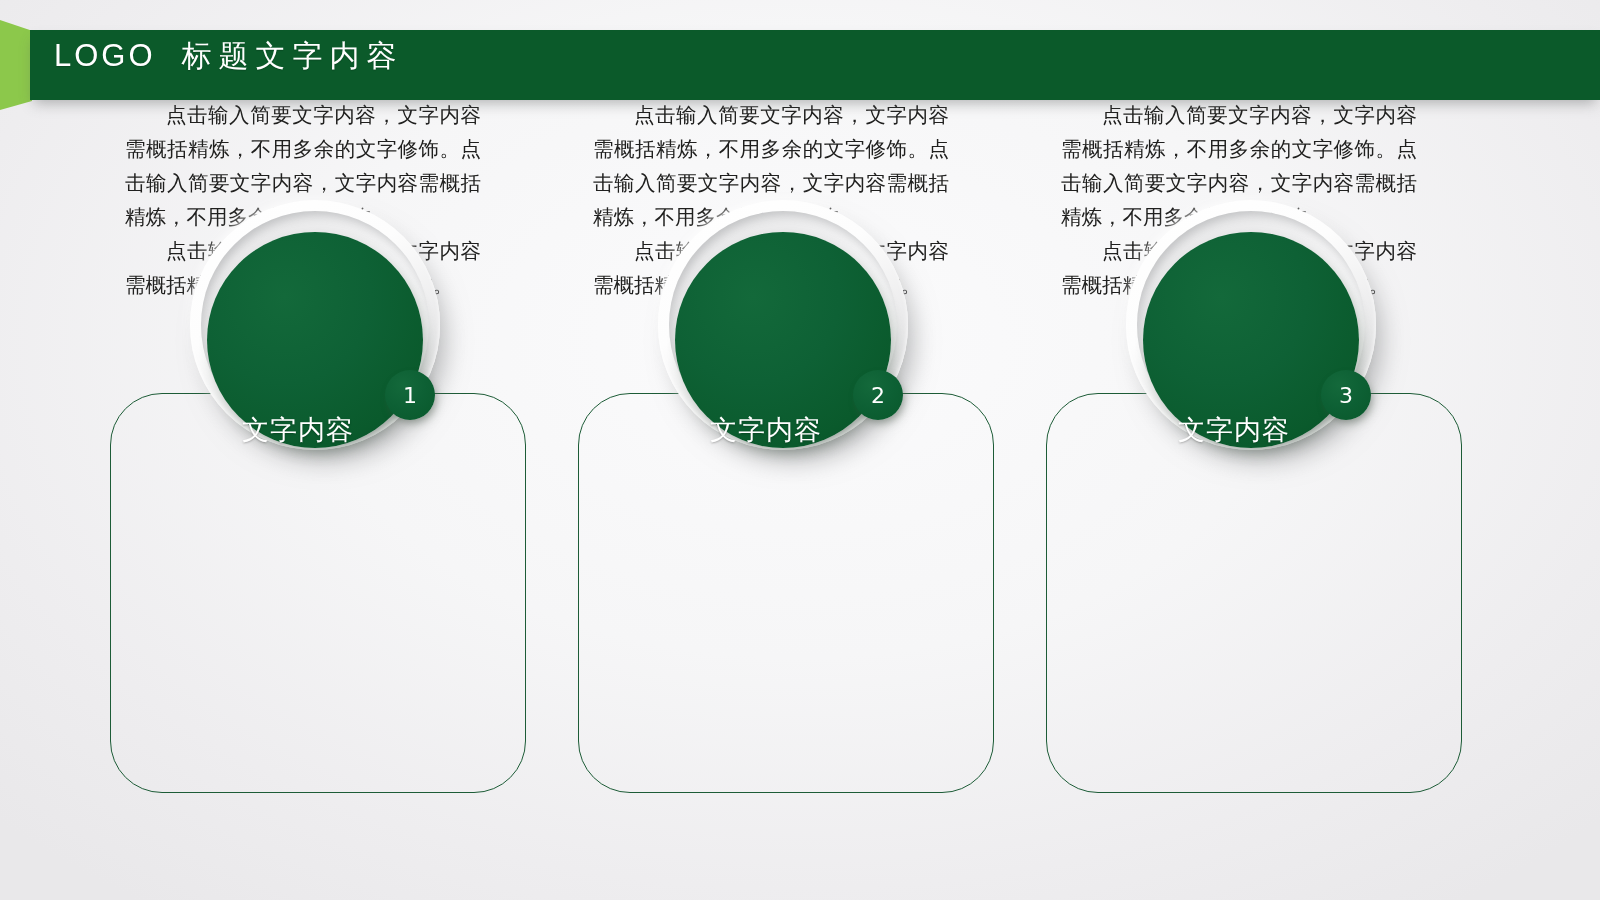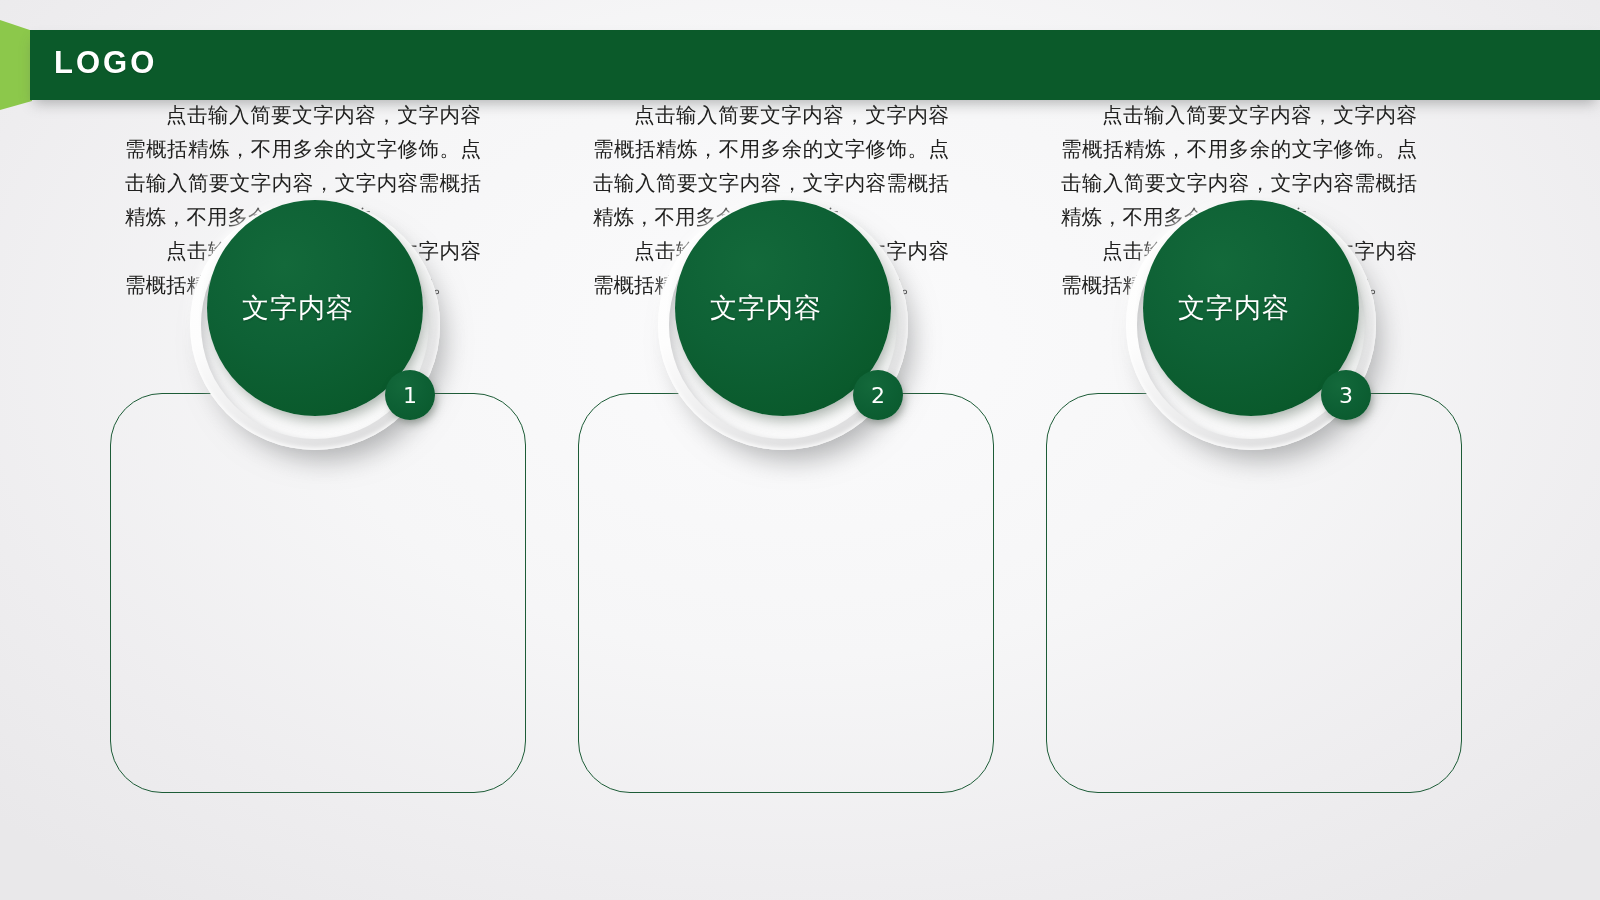--- a/index.html
+++ b/index.html
@@ -40,27 +40,27 @@
     top: 20px;
     width: 32px;
     height: 90px;
     background: #8cc84b;
     clip-path: polygon(0% 0%, 100% 12%, 100% 90%, 0% 100%);
     z-index: 4;
   }
   #header-title {
     position: absolute;
     left: 54px;
-    top: 45px;
+    top: 21px;
     height: 70px;
     display: flex;
-    align-items: flex-start;
+    align-items: center;
     color: #ffffff;
     font-size: 31px;
-    font-weight: bold;
+    font-weight: normal;
     letter-spacing: 2px;
     white-space: pre;
     z-index: 6;
     text-shadow: 0 1px 1px rgba(0,0,0,0.18);
   }
   #header-title .logo-word {
     letter-spacing: 3px;
   }
   #header-title .title-cn {
     letter-spacing: 7px;
@@ -138,28 +138,28 @@
     top: 11px;
     width: 228px;
     height: 228px;
     border-radius: 50%;
     background: linear-gradient(150deg, #e3e3e4 0%, #f2f2f3 40%, #ffffff 100%);
     box-shadow: inset 3px 4px 8px rgba(140,142,144,0.40);
   }
   .disc {
     position: absolute;
     left: 17px;
-    top: 0;
+    top: 32px;
     width: 216px;
     height: 216px;
     border-radius: 50%;
     background: radial-gradient(circle at 36% 30%, #13693a 0%, #0e6135 42%, #0a5a2c 75%, #074a25 100%);
     box-shadow: 4px 7px 14px -3px rgba(60,80,65,0.45);
     display: flex;
-    align-items: center;
+    align-items: flex-end;
     justify-content: flex-start;
   }
   .disc-label {
     color: #ffffff;
     font-size: 27px;
     letter-spacing: 1px;
     margin-left: 35px;
     font-family: "DejaVu Sans", "Liberation Sans", sans-serif;
     text-shadow: 0 1px 2px rgba(0,0,0,0.25);
   }
@@ -198,20 +198,21 @@
 <body>
 
 <div id="slide">
 
   <div id="header-accent"></div>
 
   <div id="header-band"></div>
 
   <div id="header-title">
     <span class="logo-word">LOGO</span>
+    <span class="title-cn">标题文字内容</span>
   </div>
 
   <div class="column" id="col-1">
     <div class="card"></div>
     <div class="card-text">
       <p>点击输入简要文字内容，文字内容需概括精炼，不用多余的文字修饰。点击输入简要文字内容，文字内容需概括精炼，不用多余的文字修饰。</p>
       <p>点击输入简要文字内容，文字内容需概括精炼，不用多余的文字修饰。</p>
     </div>
     <div class="circle-wrap">
       <div class="ring-shadow"></div>

